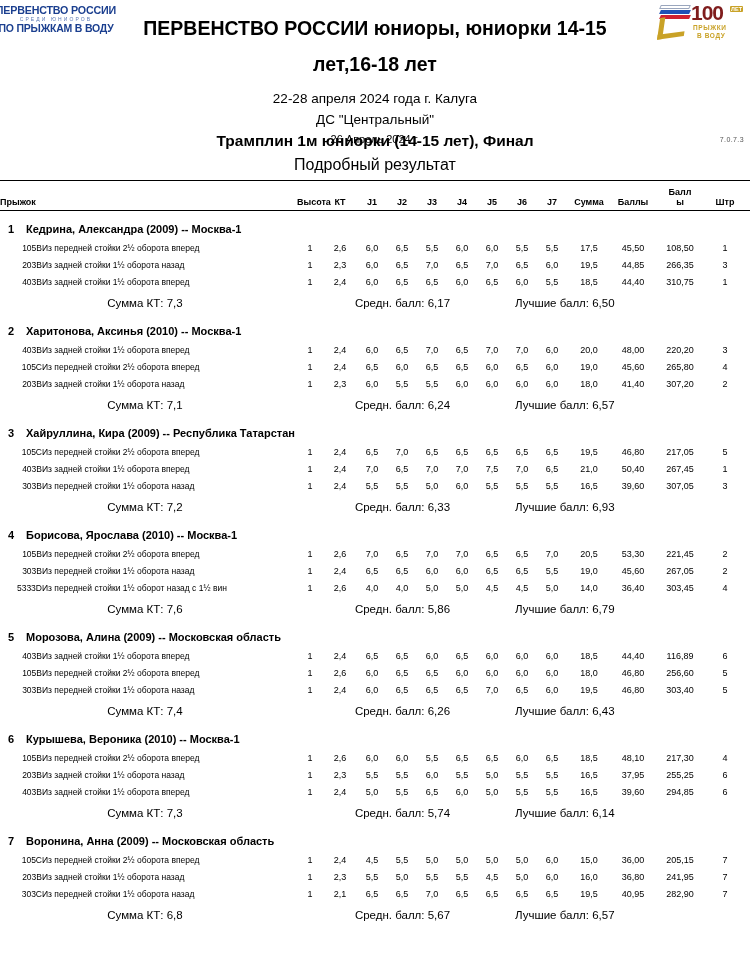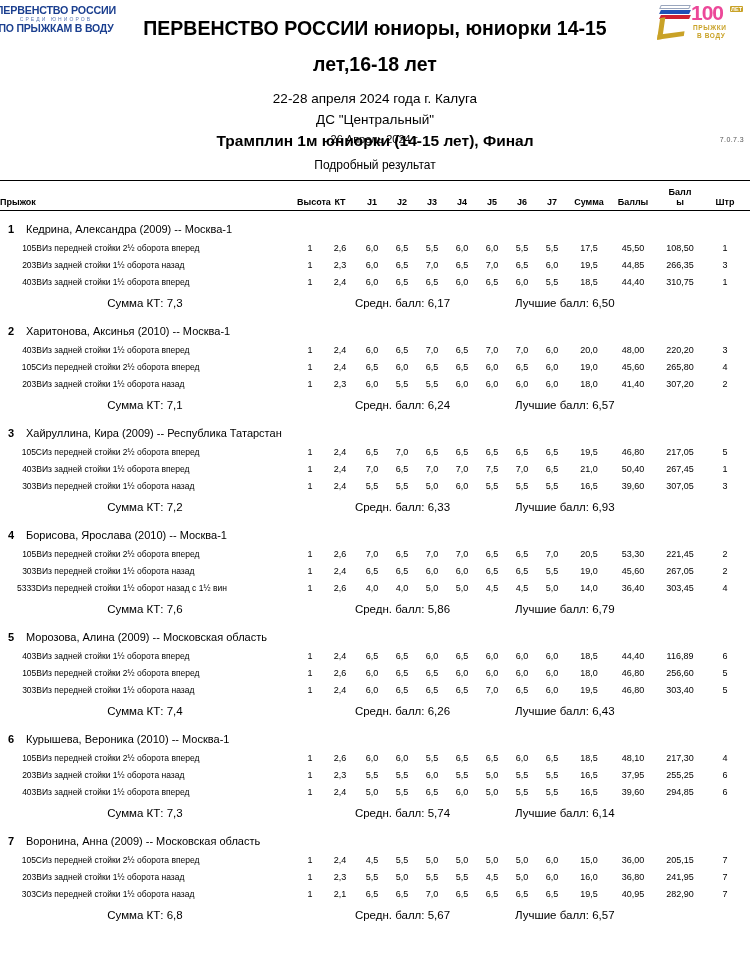--- a/index.html
+++ b/index.html
@@ -81,21 +81,21 @@
     width: 26px; height: 22px;
     border-left: 5px solid #c9a227;
     border-bottom: 5px solid #c9a227;
     transform: skewX(-16deg) rotate(-8deg);
   }
   .logo-right .hundred {
     position: absolute;
     left: 33px; top: 1px;
     font-size: 21px;
     font-weight: bold;
-    color: #ec4899;
+    color: #7f1d1d;
     letter-spacing: -1px;
     line-height: 22px;
   }
   .logo-right .let {
     position: absolute;
     right: 1px; top: 5px;
     font-size: 5.5px;
     font-weight: bold;
     color: #ffffff;
     background: #c9a227;
@@ -150,21 +150,21 @@
   .event-version {
     position: absolute;
     right: 6px;
     top: 6px;
     font-size: 7px;
     color: #555555;
     letter-spacing: 0.4px;
   }
   .event-sub {
     text-align: center;
-    font-size: 12px;
+    font-size: 16px;
     line-height: 22px;
     margin-top: 2px;
   }
 
   
   table.results {
     width: 750px;
     border-collapse: collapse;
     font-size: 9px;
     table-layout: fixed;
@@ -212,21 +212,21 @@
     font-size: 11px;
     font-weight: bold;
   }
   .rank {
     display: inline-block;
     width: 26px;
     text-align: right;
     padding-right: 12px;
     font-weight: bold;
   }
-  .aname { font-weight: normal; }
+  .aname { font-weight: bold; }
 
   tr.summary td {
     padding: 5px 0 3px 0;
     font-size: 11.5px;
     height: 22px;
   }
   .sum-grid {
     display: flex;
     width: 750px;
     font-size: 11.5px;

